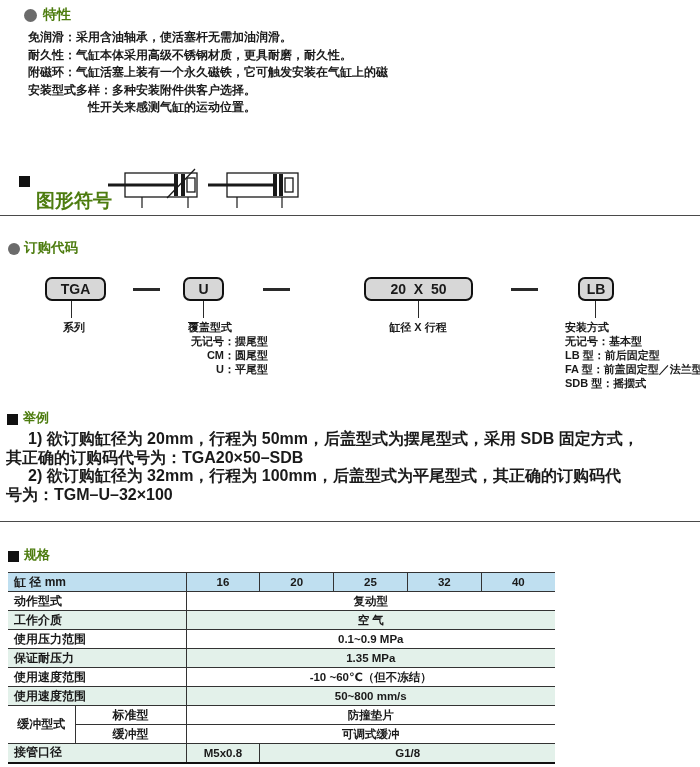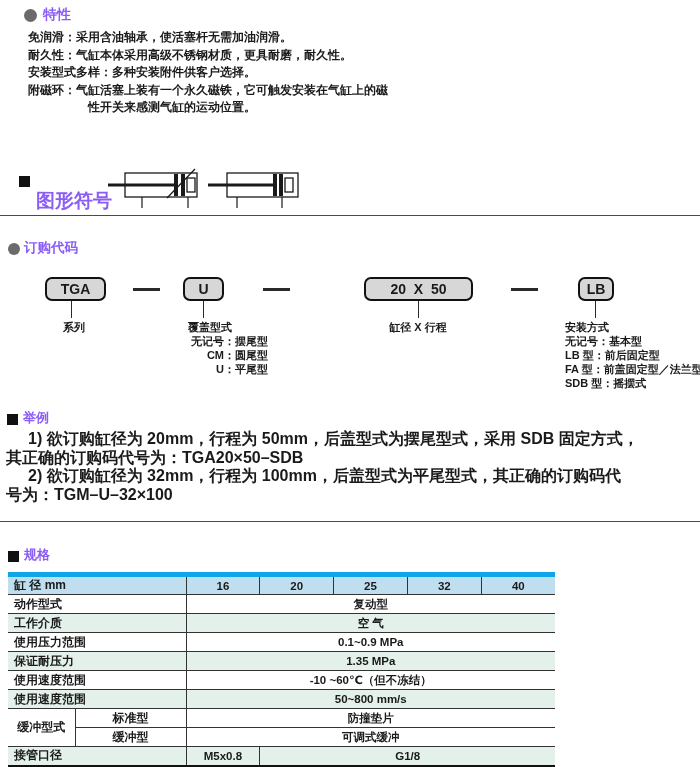--- a/index.html
+++ b/index.html
@@ -5,21 +5,21 @@
   * { margin:0; padding:0; box-sizing:border-box; }
   html,body { background:#fff; }
   body { font-family:"Liberation Sans","DejaVu Sans",sans-serif; color:#1a1a1a; }
   #page { position:relative; width:700px; height:767px; background:#ffffff; overflow:hidden; }
 
   .abs { position:absolute; }
 
   
   .dot-bullet { position:absolute; border-radius:50%; background:#6b6b6b; }
   .sq-bullet  { position:absolute; background:#111; }
-  .sec-title  { position:absolute; font-weight:bold; color:#8b5cf6; }
+  .sec-title  { position:absolute; font-weight:bold; color:#4d7c0f; }
 
   
   .feat-lines { position:absolute; left:28px; top:29px; font-size:12px; font-weight:700; line-height:17.5px; white-space:nowrap; }
   .feat-lines .cont { margin-left:60px; }
 
   
   .hr { position:absolute; left:0; right:0; height:1px; background:#4a4a4a; }
 
   
   .code-box { position:absolute; top:277px; height:24px; background:#d7d7d7; border:2px solid #111;
@@ -36,21 +36,21 @@
   .og2 .og-lines { text-align:right; }
   .og3 { left:356px; width:124px; text-align:center; }
   .og4 { left:565px; width:140px; text-align:left; }
 
   
   .ex-lines { position:absolute; left:6px; top:430px; font-size:16px; font-weight:600; line-height:18.5px; white-space:nowrap; }
   .ex-lines .indent { padding-left:22px; }
 
   
   table.spec { position:absolute; left:8px; top:572px; width:547px; border-collapse:collapse; table-layout:fixed;
-               border-top:5px solid #0ea5e9; border-bottom:2px solid #111; }
+               border-top:1px solid #0ea5e9; border-bottom:2px solid #111; }
   table.spec td { height:19px; border-top:1px solid #333; font-size:11.5px; padding:0; vertical-align:middle; }
   table.spec td.lbl { font-size:12px; font-weight:bold; padding-left:6px; text-align:left; }
   table.spec td.val { text-align:center; font-weight:600; }
   table.spec tr.hdr td { background:var(--blue); }
   table.spec tr.green td { background:var(--green); }
   table.spec td.vl { border-left:1px solid #333; }
   table.spec td.sub { text-align:center; padding-left:0; }
   table.spec td.merge { border-top:1px solid #333; }
 
   svg { display:block; }
@@ -58,22 +58,22 @@
 </head>
 <body>
 
 <div id="page">
 
   <span class="dot-bullet" style="left:24px; top:9px; width:13px; height:13px;"></span>
   <span class="sec-title" style="left:43px; top:6px; font-size:14px;">特性</span>
   <div class="feat-lines">
     <div>免润滑：采用含油轴承，使活塞杆无需加油润滑。</div>
     <div>耐久性：气缸本体采用高级不锈钢材质，更具耐磨，耐久性。</div>
+    <div>附磁环：气缸活塞上装有一个永久磁铁，它可触发安装在气缸上的磁</div>
     <div>安装型式多样：多种安装附件供客户选择。</div>
-    <div>附磁环：气缸活塞上装有一个永久磁铁，它可触发安装在气缸上的磁</div>
     <div class="cont">性开关来感测气缸的运动位置。</div>
   </div>
 
   <span class="sq-bullet" style="left:19px; top:176px; width:11px; height:11px;"></span>
   <span class="sec-title" style="left:36px; top:188px; font-size:19px;text-align:right;">图形符号</span>
 
   <svg class="abs" style="left:106px; top:167px;" width="100" height="42" viewBox="0 0 100 42">
     <rect x="19" y="6" width="72" height="24" fill="#fff" stroke="#1a1a1a" stroke-width="1.3"></rect>
     <line x1="2" y1="18" x2="72" y2="18" stroke="#1a1a1a" stroke-width="3"></line>
     <rect x="68" y="7" width="4" height="22" fill="#1a1a1a"></rect>

